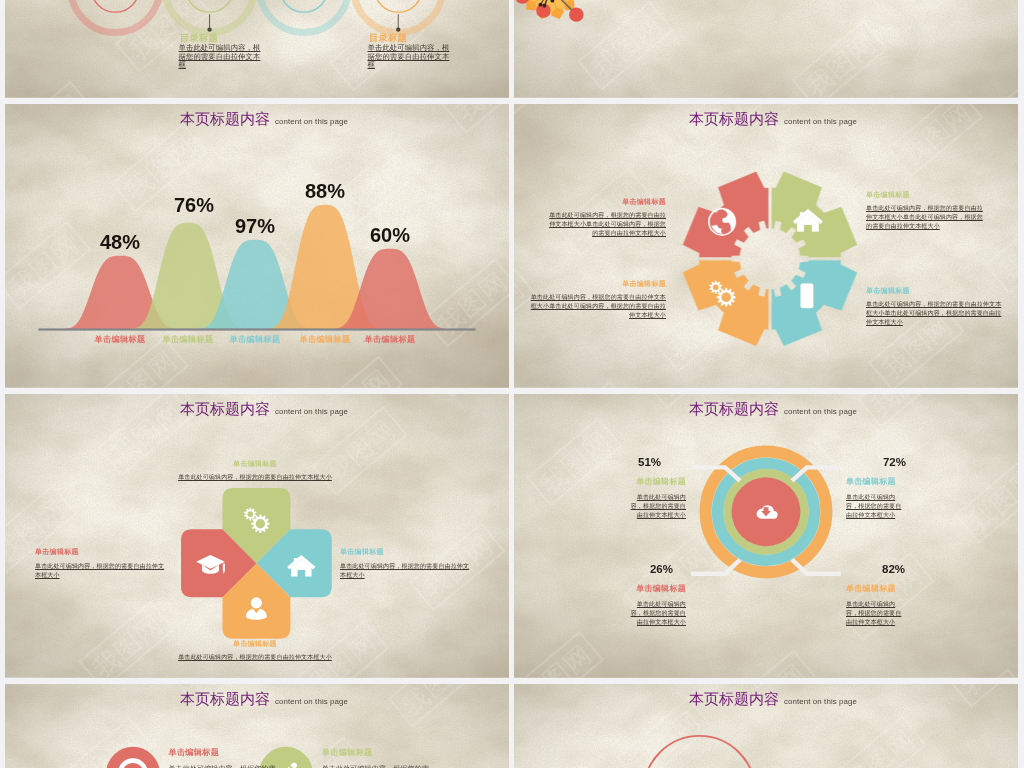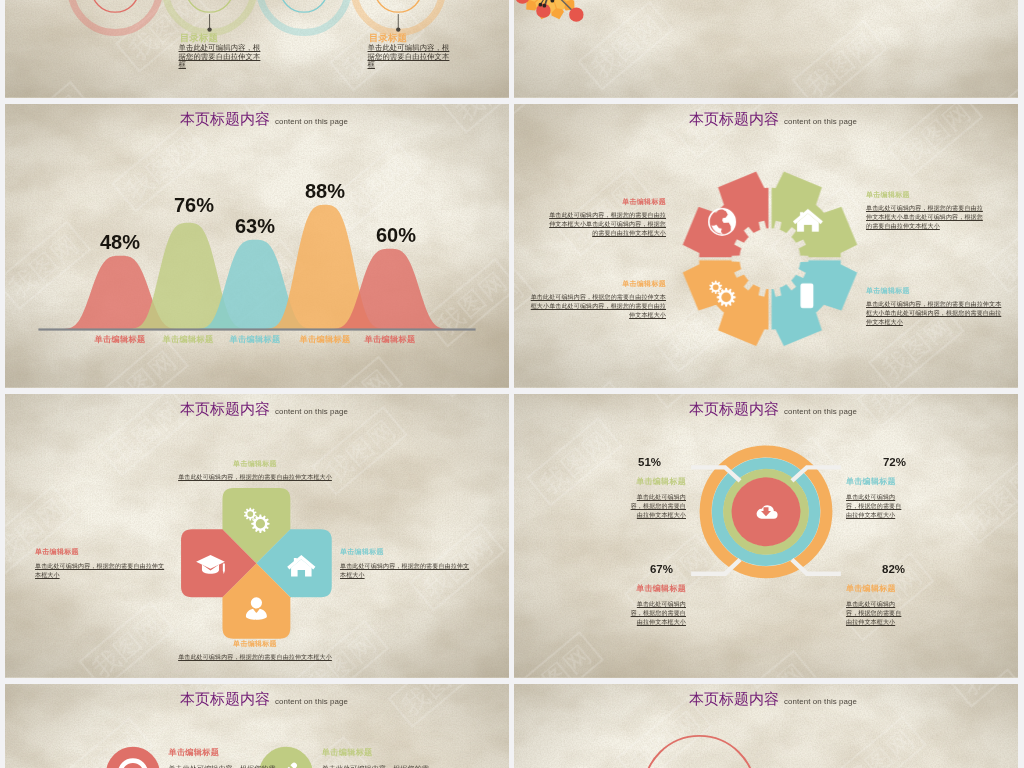--- a/index.html
+++ b/index.html
@@ -203,23 +203,23 @@
         <path d="M49 226L49 225.793L50.1 225.769L51.2 225.742L52.3 225.712L53.4 225.677L54.5 225.638L55.6 225.591L56.7 225.534L57.8 225.465L58.9 225.378L60 225.269L61.1 225.128L62.2 224.947L63.3 224.713L64.4 224.415L65.5 224.034L66.6 223.555L67.7 222.957L68.8 222.222L69.9 221.329L71 220.26L72.1 218.998L73.2 217.529L74.3 215.844L75.4 213.936L76.5 211.807L77.6 209.463L78.7 206.917L79.8 204.186L80.9 201.296L82 198.273L83.1 195.151L84.2 191.964L85.3 188.75L86.4 185.544L87.5 182.382L88.6 179.298L89.7 176.323L90.8 173.483L91.9 170.802L93 168.298L94.1 165.985L95.2 163.87L96.3 161.959L97.4 160.252L98.5 158.746L99.6 157.433L100.7 156.303L101.8 155.346L102.9 154.548L104 153.894L105.1 153.369L106.2 152.956L107.3 152.642L108.4 152.409L109.5 152.244L110.6 152.133L111.7 152.063L112.8 152.024L113.9 152.005L115 152L116.1 152.005L117.2 152.024L118.3 152.063L119.4 152.133L120.5 152.244L121.6 152.409L122.7 152.642L123.8 152.956L124.9 153.369L126 153.894L127.1 154.548L128.2 155.346L129.3 156.303L130.4 157.433L131.5 158.746L132.6 160.252L133.7 161.959L134.8 163.87L135.9 165.985L137 168.298L138.1 170.802L139.2 173.483L140.3 176.323L141.4 179.298L142.5 182.382L143.6 185.544L144.7 188.75L145.8 191.964L146.9 195.151L148 198.273L149.1 201.296L150.2 204.186L151.3 206.917L152.4 209.463L153.5 211.807L154.6 213.936L155.7 215.844L156.8 217.529L157.9 218.998L159 220.26L160.1 221.329L161.2 222.222L162.3 222.957L163.4 223.555L164.5 224.034L165.6 224.415L166.7 224.713L167.8 224.947L168.9 225.128L170 225.269L171.1 225.378L172.2 225.465L173.3 225.534L174.4 225.591L175.5 225.638L176.6 225.677L177.7 225.712L178.8 225.742L179.9 225.769L181 225.793L181 226Z" fill="#DF7068" fill-opacity=".82"></path>
         <path d="M117 226L117 225.7L118.1 225.665L119.2 225.627L120.3 225.583L121.4 225.533L122.5 225.476L123.6 225.408L124.7 225.327L125.8 225.226L126.9 225.101L128 224.942L129.1 224.739L130.2 224.477L131.3 224.14L132.4 223.708L133.5 223.157L134.6 222.464L135.7 221.6L136.8 220.537L137.9 219.246L139 217.701L140.1 215.876L141.2 213.752L142.3 211.314L143.4 208.556L144.5 205.478L145.6 202.089L146.7 198.407L147.8 194.459L148.9 190.279L150 185.908L151.1 181.394L152.2 176.786L153.3 172.138L154.4 167.502L155.5 162.93L156.6 158.471L157.7 154.169L158.8 150.064L159.9 146.187L161 142.567L162.1 139.221L163.2 136.164L164.3 133.401L165.4 130.933L166.5 128.754L167.6 126.855L168.7 125.222L169.8 123.839L170.9 122.684L172 121.739L173.1 120.979L174.2 120.383L175.3 119.928L176.4 119.592L177.5 119.353L178.6 119.192L179.7 119.091L180.8 119.034L181.9 119.007L183 119L184.1 119.007L185.2 119.034L186.3 119.091L187.4 119.192L188.5 119.353L189.6 119.592L190.7 119.928L191.8 120.383L192.9 120.979L194 121.739L195.1 122.684L196.2 123.839L197.3 125.222L198.4 126.855L199.5 128.754L200.6 130.933L201.7 133.401L202.8 136.164L203.9 139.221L205 142.567L206.1 146.187L207.2 150.064L208.3 154.169L209.4 158.471L210.5 162.93L211.6 167.502L212.7 172.138L213.8 176.786L214.9 181.394L216 185.908L217.1 190.279L218.2 194.459L219.3 198.407L220.4 202.089L221.5 205.478L222.6 208.556L223.7 211.314L224.8 213.752L225.9 215.876L227 217.701L228.1 219.246L229.2 220.537L230.3 221.6L231.4 222.464L232.5 223.157L233.6 223.708L234.7 224.14L235.8 224.477L236.9 224.739L238 224.942L239.1 225.101L240.2 225.226L241.3 225.327L242.4 225.408L243.5 225.476L244.6 225.533L245.7 225.583L246.8 225.627L247.9 225.665L249 225.7L249 226Z" fill="#BFCC82" fill-opacity=".82"></path>
         <path d="M184 226L184 225.748L185.1 225.718L186.2 225.686L187.3 225.649L188.4 225.607L189.5 225.559L190.6 225.502L191.7 225.434L192.8 225.349L193.9 225.244L195 225.11L196.1 224.939L197.2 224.719L198.3 224.435L199.4 224.072L200.5 223.609L201.6 223.026L202.7 222.299L203.8 221.405L204.9 220.319L206 219.019L207.1 217.484L208.2 215.698L209.3 213.648L210.4 211.328L211.5 208.739L212.6 205.888L213.7 202.791L214.8 199.47L215.9 195.954L217 192.278L218.1 188.481L219.2 184.605L220.3 180.696L221.4 176.796L222.5 172.951L223.6 169.2L224.7 165.582L225.8 162.128L226.9 158.868L228 155.822L229.1 153.008L230.2 150.437L231.3 148.113L232.4 146.037L233.5 144.204L234.6 142.607L235.7 141.234L236.8 140.07L237.9 139.099L239 138.304L240.1 137.665L241.2 137.163L242.3 136.78L243.4 136.498L244.5 136.297L245.6 136.162L246.7 136.077L247.8 136.029L248.9 136.006L250 136L251.1 136.006L252.2 136.029L253.3 136.077L254.4 136.162L255.5 136.297L256.6 136.498L257.7 136.78L258.8 137.163L259.9 137.665L261 138.304L262.1 139.099L263.2 140.07L264.3 141.234L265.4 142.607L266.5 144.204L267.6 146.037L268.7 148.113L269.8 150.437L270.9 153.008L272 155.822L273.1 158.868L274.2 162.128L275.3 165.582L276.4 169.2L277.5 172.951L278.6 176.796L279.7 180.696L280.8 184.605L281.9 188.481L283 192.278L284.1 195.954L285.2 199.47L286.3 202.791L287.4 205.888L288.5 208.739L289.6 211.328L290.7 213.648L291.8 215.698L292.9 217.484L294 219.019L295.1 220.319L296.2 221.405L297.3 222.299L298.4 223.026L299.5 223.609L300.6 224.072L301.7 224.435L302.8 224.719L303.9 224.939L305 225.11L306.1 225.244L307.2 225.349L308.3 225.434L309.4 225.502L310.5 225.559L311.6 225.607L312.7 225.649L313.8 225.686L314.9 225.718L316 225.748L316 226Z" fill="#82CDD0" fill-opacity=".82"></path>
         <path d="M254 226L254 225.65L255.1 225.609L256.2 225.564L257.3 225.513L258.4 225.455L259.5 225.388L260.6 225.309L261.7 225.213L262.8 225.096L263.9 224.95L265 224.765L266.1 224.527L267.2 224.221L268.3 223.827L269.4 223.322L270.5 222.679L271.6 221.869L272.7 220.86L273.8 219.618L274.9 218.11L276 216.304L277.1 214.173L278.2 211.691L279.3 208.844L280.4 205.622L281.5 202.026L282.6 198.066L283.7 193.765L284.8 189.153L285.9 184.27L287 179.164L288.1 173.89L289.2 168.507L290.3 163.077L291.4 157.661L292.5 152.32L293.6 147.111L294.7 142.085L295.8 137.289L296.9 132.761L298 128.531L299.1 124.623L300.2 121.051L301.3 117.823L302.4 114.94L303.5 112.395L304.6 110.177L305.7 108.269L306.8 106.653L307.9 105.304L309 104.199L310.1 103.312L311.2 102.616L312.3 102.084L313.4 101.691L314.5 101.412L315.6 101.225L316.7 101.107L317.8 101.04L318.9 101.009L320 101L321.1 101.009L322.2 101.04L323.3 101.107L324.4 101.225L325.5 101.412L326.6 101.691L327.7 102.084L328.8 102.616L329.9 103.312L331 104.199L332.1 105.304L333.2 106.653L334.3 108.269L335.4 110.177L336.5 112.395L337.6 114.94L338.7 117.823L339.8 121.051L340.9 124.623L342 128.531L343.1 132.761L344.2 137.289L345.3 142.085L346.4 147.111L347.5 152.32L348.6 157.661L349.7 163.077L350.8 168.507L351.9 173.89L353 179.164L354.1 184.27L355.2 189.153L356.3 193.765L357.4 198.066L358.5 202.026L359.6 205.622L360.7 208.844L361.8 211.691L362.9 214.173L364 216.304L365.1 218.11L366.2 219.618L367.3 220.86L368.4 221.869L369.5 222.679L370.6 223.322L371.7 223.827L372.8 224.221L373.9 224.527L375 224.765L376.1 224.95L377.2 225.096L378.3 225.213L379.4 225.309L380.5 225.388L381.6 225.455L382.7 225.513L383.8 225.564L384.9 225.609L386 225.65L386 226Z" fill="#F5AE5C" fill-opacity=".82"></path>
         <path d="M319 226L319 225.773L320.1 225.747L321.2 225.717L322.3 225.684L323.4 225.647L324.5 225.603L325.6 225.552L326.7 225.49L327.8 225.414L328.9 225.32L330 225.199L331.1 225.045L332.2 224.847L333.3 224.592L334.4 224.265L335.5 223.848L336.6 223.323L337.7 222.669L338.8 221.865L339.9 220.887L341 219.717L342.1 218.336L343.2 216.728L344.3 214.883L345.4 212.795L346.5 210.465L347.6 207.899L348.7 205.112L349.8 202.123L350.9 198.959L352 195.65L353.1 192.233L354.2 188.745L355.3 185.226L356.4 181.717L357.5 178.256L358.6 174.88L359.7 171.623L360.8 168.515L361.9 165.581L363 162.84L364.1 160.308L365.2 157.993L366.3 155.902L367.4 154.033L368.5 152.384L369.6 150.947L370.7 149.71L371.8 148.663L372.9 147.789L374 147.073L375.1 146.498L376.2 146.047L377.3 145.702L378.4 145.448L379.5 145.267L380.6 145.146L381.7 145.069L382.8 145.026L383.9 145.006L385 145L386.1 145.006L387.2 145.026L388.3 145.069L389.4 145.146L390.5 145.267L391.6 145.448L392.7 145.702L393.8 146.047L394.9 146.498L396 147.073L397.1 147.789L398.2 148.663L399.3 149.71L400.4 150.947L401.5 152.384L402.6 154.033L403.7 155.902L404.8 157.993L405.9 160.308L407 162.84L408.1 165.581L409.2 168.515L410.3 171.623L411.4 174.88L412.5 178.256L413.6 181.717L414.7 185.226L415.8 188.745L416.9 192.233L418 195.65L419.1 198.959L420.2 202.123L421.3 205.112L422.4 207.899L423.5 210.465L424.6 212.795L425.7 214.883L426.8 216.728L427.9 218.336L429 219.717L430.1 220.887L431.2 221.865L432.3 222.669L433.4 223.323L434.5 223.848L435.6 224.265L436.7 224.592L437.8 224.847L438.9 225.045L440 225.199L441.1 225.32L442.2 225.414L443.3 225.49L444.4 225.552L445.5 225.603L446.6 225.647L447.7 225.684L448.8 225.717L449.9 225.747L451 225.773L451 226Z" fill="#DF7068" fill-opacity=".82"></path>
         <rect x="33" y="224.8" width="438" height="2.2" fill="#82858a"></rect>
       </svg>
       <div class="ttl"><span class="cn">本页标题内容</span><span class="en">content on this page</span></div>
       <div class="pctb" style="left:89px;top:128px;width:52px;text-align:center">48%</div>
       <div class="pctb" style="left:157px;top:91px;width:52px;text-align:right">76%</div>
-      <div class="pctb" style="left:224px;top:112px;width:52px;text-align:center">63%</div>
+      <div class="pctb" style="left:224px;top:112px;width:52px;text-align:center">97%</div>
       <div class="pctb" style="left:294px;top:77px;width:52px;text-align:center">88%</div>
-      <div class="pctb" style="left:359px;top:121px;width:52px;text-align:right">60%</div>
+      <div class="pctb" style="left:359px;top:121px;width:52px;text-align:center">60%</div>
       <div class="cat" style="left:81px;top:231.5px;width:68px;text-align:center;color:#DF7068">单击编辑标题</div>
       <div class="cat" style="left:149px;top:231.5px;width:68px;text-align:center;color:#BFCC82">单击编辑标题</div>
       <div class="cat" style="left:216px;top:231.5px;width:68px;text-align:center;color:#82CDD0">单击编辑标题</div>
       <div class="cat" style="left:286px;top:231.5px;width:68px;text-align:center;color:#F5AE5C">单击编辑标题</div>
       <div class="cat" style="left:351px;top:231.5px;width:68px;text-align:center;color:#DF7068">单击编辑标题</div>
     </div>
 <div class="slide" style="left:514px;top:104px">
       <svg class="pap" viewBox="0 0 504 284" preserveAspectRatio="none">
         <defs>
           <filter id="pA4" x="-12%" y="-12%" width="124%" height="124%">
@@ -401,21 +401,21 @@
         </g>
         <path d="M249.5 113.4h5.0v3.8h2.5L252 122.4 247 117.2h2.5z" fill="#DF7068"></path>
       </svg>
       <div class="ttl"><span class="cn">本页标题内容</span><span class="en">content on this page</span></div>
       <div class="pct" style="left:112px;top:63px;width:47px;text-align:center">51%</div>
       <div class="hd" style="left:52px;top:84px;width:120px;text-align:right;color:#BFCC82;font-size:8px">单击编辑标题</div>
       <div class="bd" style="left:116px;top:99px;width:56px;text-align:right">单击此处可编辑内容，根据您的需要自由拉伸文本框大小</div>
       <div class="pct" style="left:345px;top:63px;width:47px;text-align:right">72%</div>
       <div class="hd" style="left:332px;top:84px;width:120px;text-align:left;color:#82CDD0;font-size:8px">单击编辑标题</div>
       <div class="bd" style="left:332px;top:99px;width:56px;text-align:left">单击此处可编辑内容，根据您的需要自由拉伸文本框大小</div>
-      <div class="pct" style="left:112px;top:170px;width:47px;text-align:right">67%</div>
+      <div class="pct" style="left:112px;top:170px;width:47px;text-align:right">26%</div>
       <div class="hd" style="left:52px;top:191px;width:120px;text-align:right;color:#DF7068;font-size:8px">单击编辑标题</div>
       <div class="bd" style="left:116px;top:206px;width:56px;text-align:right">单击此处可编辑内容，根据您的需要自由拉伸文本框大小</div>
       <div class="pct" style="left:356px;top:170px;width:47px;text-align:center">82%</div>
       <div class="hd" style="left:332px;top:191px;width:120px;text-align:left;color:#F5AE5C;font-size:8px">单击编辑标题</div>
       <div class="bd" style="left:332px;top:206px;width:56px;text-align:left">单击此处可编辑内容，根据您的需要自由拉伸文本框大小</div>
     </div>
 <div class="slide" style="left:5px;top:684px">
       <svg class="pap" viewBox="0 0 504 284" preserveAspectRatio="none">
         <defs>
           <filter id="pA7" x="-12%" y="-12%" width="124%" height="124%">

